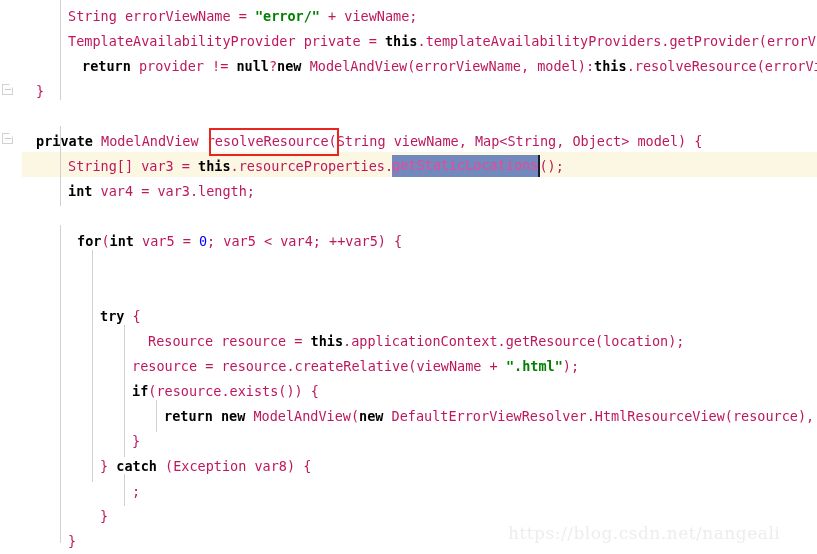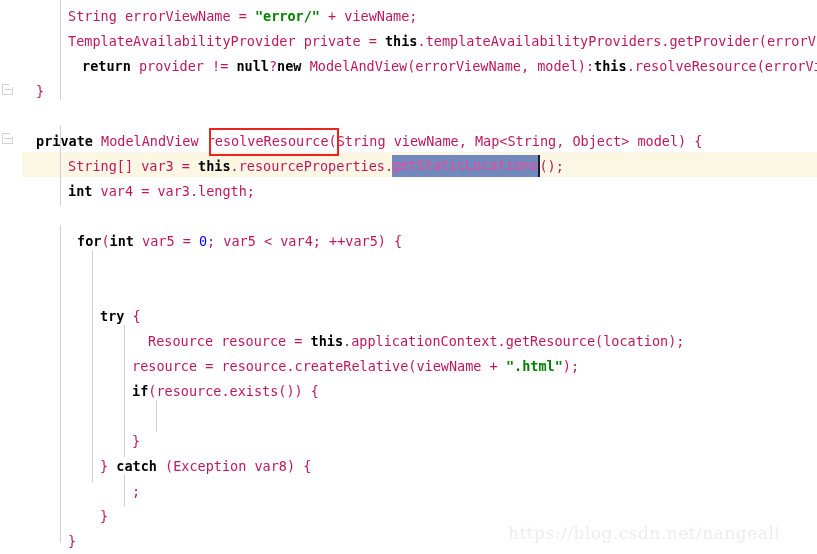--- a/index.html
+++ b/index.html
@@ -165,20 +165,21 @@
       <div class="line" style="top: 129px; left: 36px; text-align: center;"><span class="kw">private</span><span class="plain"> ModelAndView resolveResource(String viewName, Map&lt;String, Object&gt; model) {</span></div>
       <div class="line" style="top: 154px; left: 68px;"><span class="plain">String[] var3 = </span><span class="kw">this</span><span class="plain">.resourceProperties.</span><span class="plain" style="visibility: hidden;">getStaticLocations</span><span class="plain">();</span></div>
       <div class="line" style="top: 179px; left: 68px; text-align: center;"><span class="kw">int</span><span class="plain"> var4 = var3.length;</span></div>
       <div class="line" style="top: 204px; left: 0px;"></div>
       <div class="line" style="top: 229px; left: 52px; margin-left: 25px;"><span class="kw">for</span><span class="plain">(</span><span class="kw">int</span><span class="plain"> var5 = </span><span class="num">0</span><span class="plain">; var5 &lt; var4; ++var5) {</span></div>
       <div class="line" style="top: 279px; left: 0px;"></div>
       <div class="line" style="top: 304px; left: 100px;"><span class="kw">try</span><span class="plain"> {</span></div>
       <div class="line" style="top: 329px; left: 148px;"><span class="plain">Resource resource = </span><span class="kw">this</span><span class="plain">.applicationContext.getResource(location);</span></div>
       <div class="line" style="top: 354px; left: 132px;"><span class="plain">resource = resource.createRelative(viewName + </span><span class="str">".html"</span><span class="plain">);</span></div>
       <div class="line" style="top: 379px; left: 132px;"><span class="kw">if</span><span class="plain">(resource.exists()) {</span></div>
+      <div class="line" style="top: 404px; left: 164px;"><span class="kw">return new</span><span class="plain"> ModelAndView(</span><span class="kw">new</span><span class="plain"> DefaultErrorViewResolver.HtmlResourceView(resource),</span></div>
       <div class="line" style="top: 429px; left: 132px;"><span class="plain">}</span></div>
       <div class="line" style="top: 454px; left: 100px;"><span class="plain">} </span><span class="kw">catch</span><span class="plain"> (Exception var8) {</span></div>
       <div class="line" style="top: 479px; left: 132px;"><span class="plain">;</span></div>
       <div class="line" style="top: 504px; left: 100px;"><span class="plain">}</span></div>
       <div class="line" style="top: 529px; left: 68px;"><span class="plain">}</span></div>
     </div>
 
   <div class="selection" id="selection-rect" style="left: 392px; top: 155px; width: 146px; height: 22px;"></div>
   <div class="sel-text" id="selection-text" style="left: 392px; top: 153px;">getStaticLocations</div>
   <div class="caret" id="text-caret" style="left: 538px; top: 155px; height: 22px;"></div>

